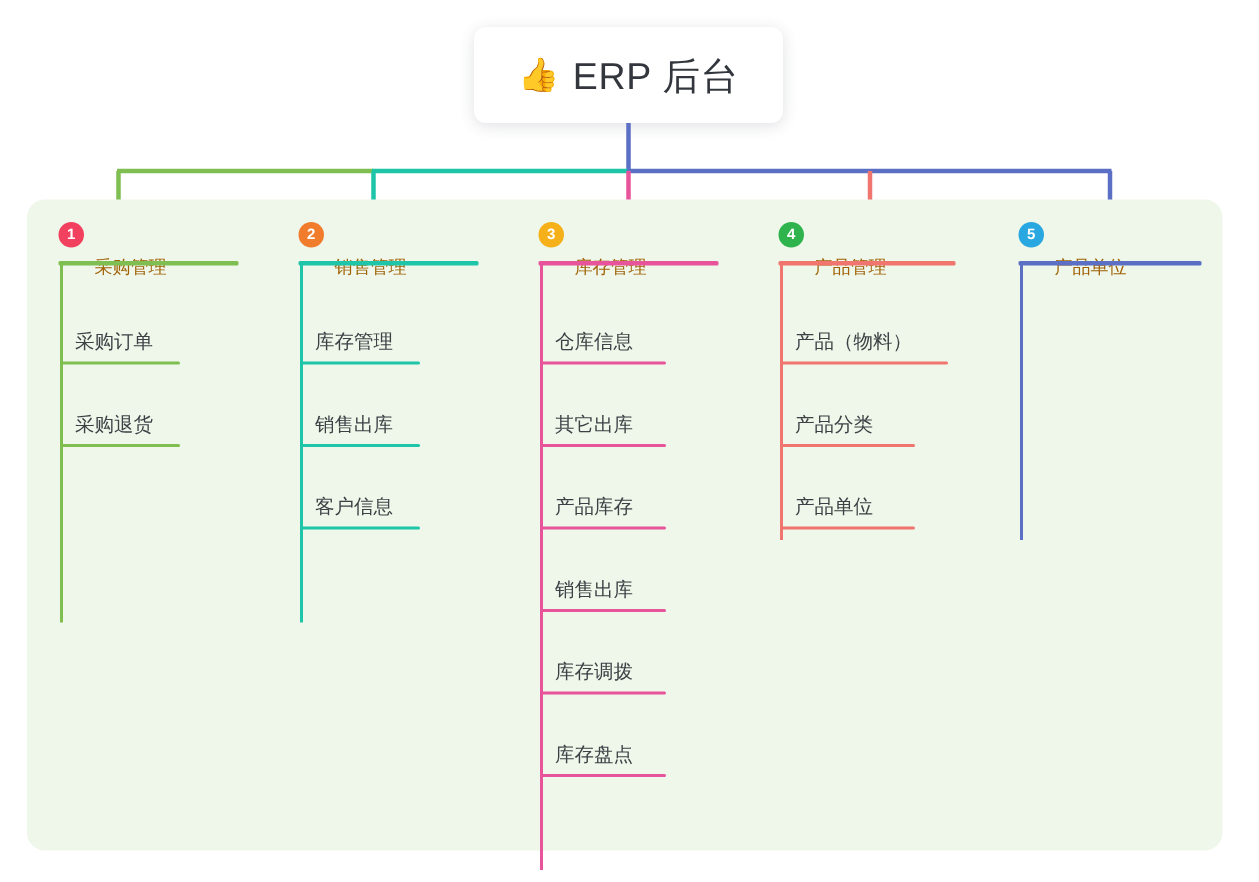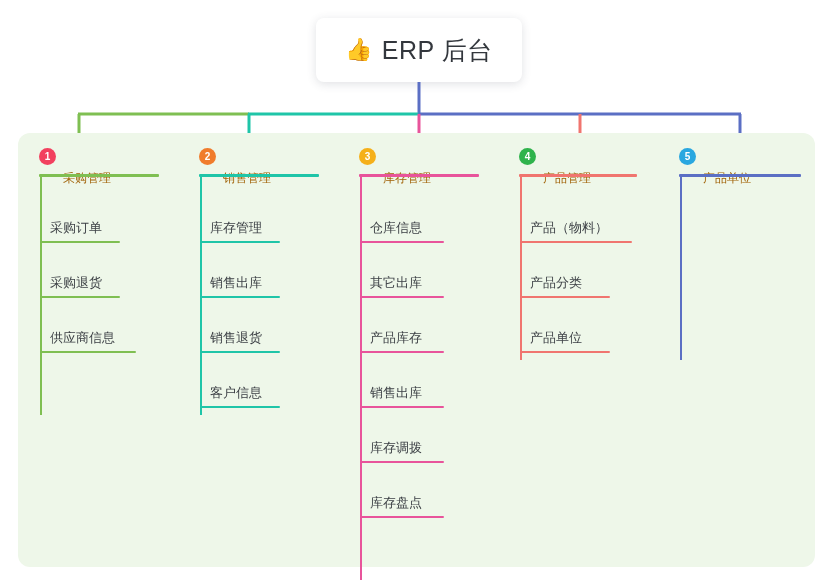--- a/index.html
+++ b/index.html
@@ -181,47 +181,39 @@
         <div class="trunk" style="background: rgb(127, 191, 82); height: 240px;"></div>
         <div class="items">
           <div class="item">
             <span class="item-label">采购订单</span>
             <div class="item-rule" style="background: rgb(127, 191, 82); width: 80px;"></div>
           </div>
           <div class="item">
             <span class="item-label">采购退货</span>
             <div class="item-rule" style="background: rgb(127, 191, 82); width: 80px;"></div>
           </div>
-          <div class="item">
-            <span class="item-label">供应商信息</span>
-            <div class="item-rule" style="background: rgb(127, 191, 82); width: 96px;"></div>
-          </div>
         </div>
       </div>
       <div class="column">
         <div class="col-head">
           <span class="badge" style="background: rgb(240, 124, 44);">2</span>
           <span class="col-title">销售管理</span>
         </div>
         <div class="col-rule" style="background: rgb(31, 197, 168); width: 120px;"></div>
         <div class="trunk" style="background: rgb(31, 197, 168); height: 240px;"></div>
         <div class="items">
           <div class="item">
             <span class="item-label">库存管理</span>
             <div class="item-rule" style="background: rgb(31, 197, 168); width: 80px;"></div>
           </div>
           <div class="item">
             <span class="item-label">销售出库</span>
             <div class="item-rule" style="background: rgb(31, 197, 168); width: 80px;"></div>
           </div>
           <div class="item">
-            <span class="item-label">销售退货</span>
-            <div class="item-rule" style="background: rgb(31, 197, 168); width: 80px;"></div>
-          </div>
-          <div class="item">
             <span class="item-label">客户信息</span>
             <div class="item-rule" style="background: rgb(31, 197, 168); width: 80px;"></div>
           </div>
         </div>
       </div>
       <div class="column">
         <div class="col-head">
           <span class="badge" style="background: rgb(245, 176, 26);">3</span>
           <span class="col-title">库存管理</span>
         </div>

